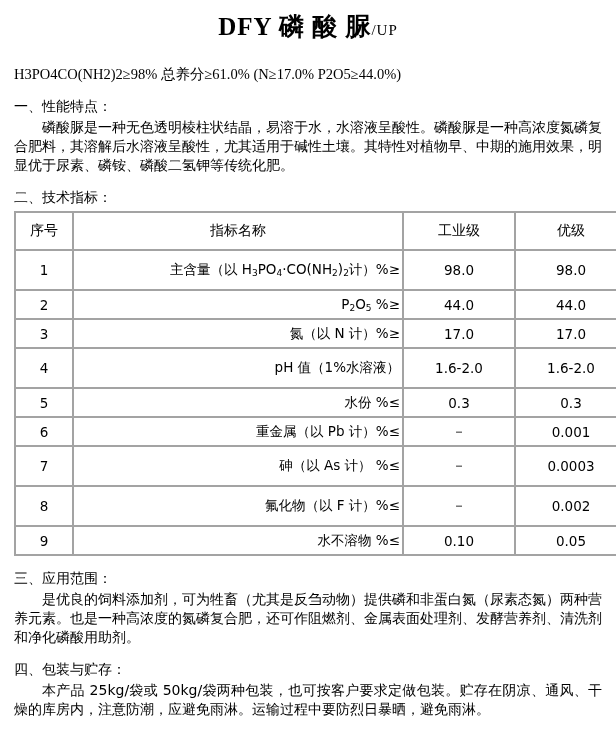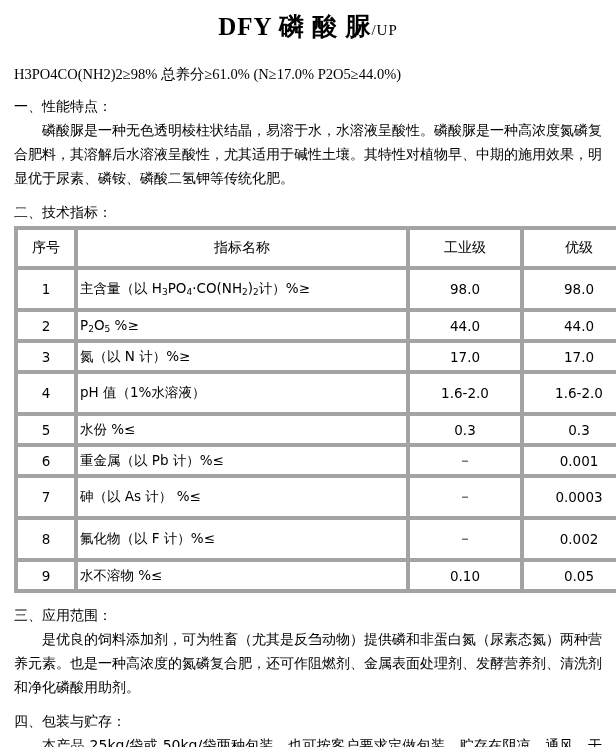--- a/index.html
+++ b/index.html
@@ -46,48 +46,48 @@
     letter-spacing: 0px;
   }
   .sec-head {
     font-size: 14px;
     font-weight: normal;
     margin-top: 14px;
     margin-bottom: 2px;
   }
   .para {
     font-size: 14px;
-    line-height: 24px;
+    line-height: 19px;
     text-align: justify;
     text-justify: inter-ideograph;
     margin: 0;
   }
   .para .indent { padding-left: 28px; }
 
   table.spec {
     border-collapse: collapse;
     width: 588px;
     margin-top: 4px;
     margin-bottom: 2px;
     table-layout: fixed;
   }
   table.spec td, table.spec th {
-    border: 4px solid #a3a3a3;
+    border: 2px solid #a3a3a3;
     font-size: 13.5px;
     font-weight: normal;
     text-align: center;
     padding: 3px 2px;
     font-family: "DejaVu Sans", "Liberation Sans", sans-serif;
   }
   table.spec .c0 { width: 52px; }
   table.spec .c1 { width: 324px; text-align: center; }
   table.spec .c2 { width: 106px; }
   table.spec .c3 { width: 106px; }
   table.spec tr.head td { height: 30px; font-size: 14px; }
-  table.spec td.name { text-align: left; }
+  table.spec td.name { text-align: right; }
   table.spec tr.tall td { height: 32px; }
   table.spec tr.short td { height: 21px; }
   sub { font-size: 9px; vertical-align: -0.25em; }
   .footer-block { }
 </style>
 </head>
 <body>
 
 <div class="page">
 

